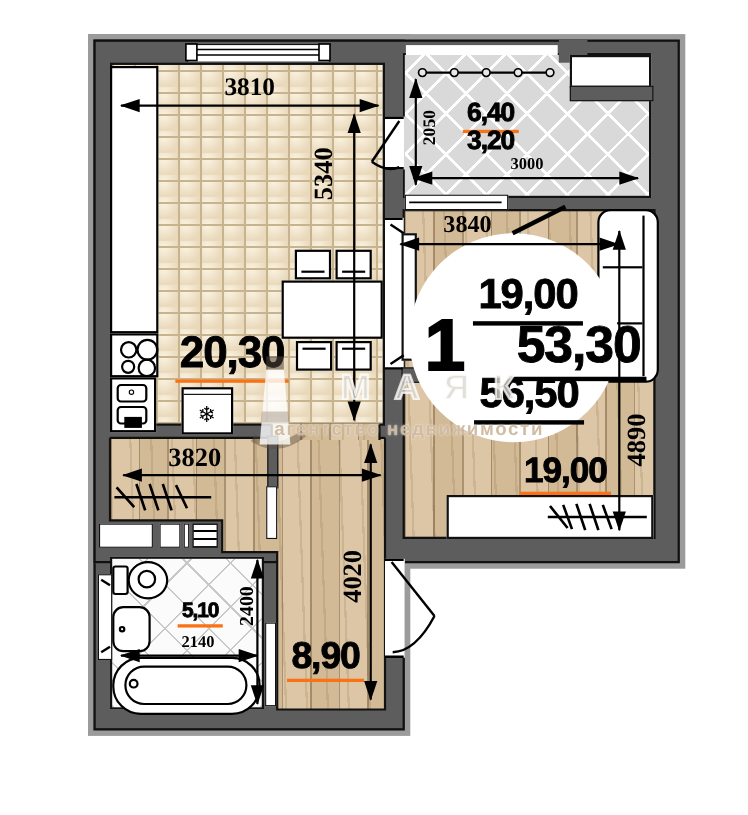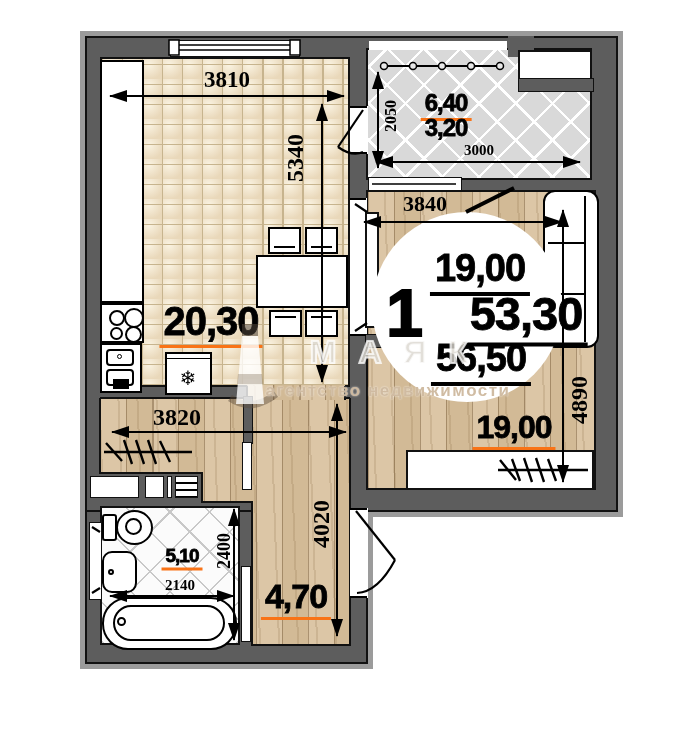--- a/index.html
+++ b/index.html
@@ -44,21 +44,21 @@
   .area{font-family:"Liberation Sans",sans-serif;font-weight:700;letter-spacing:-1px;
         -webkit-text-stroke:0.8px #000;}
   .u3{border-bottom:3px solid #f97316;padding:0 4px 2px;}
   .u4{border-bottom:4px solid #000;padding:0 5px 3px;}
   
   .wm{z-index:40;pointer-events:none;}
   .wm-brand{font-weight:700;font-size:32px;letter-spacing:22px;
             color:rgba(208,203,193,.62);-webkit-text-stroke:2px rgba(255,255,255,.75);
             text-shadow:0 0 2px rgba(255,255,255,.5);}
   .wm-tag{font-weight:700;font-size:17px;letter-spacing:1.5px;
-          color:rgba(206,184,158,.95);text-shadow:0 0 2px rgba(255,255,255,.8);margin-left:16px;}
+          color:rgba(206,184,158,.95);text-shadow:0 0 2px rgba(255,255,255,.8);}
   svg{position:absolute;left:0;top:0;overflow:visible;}
 </style>
 </head>
 <body>
 
 <div id="stage">
 
   <div class="abs shadow" style="left:80px;top:31px;width:543px;height:486px;"></div>
   <div class="abs shadow" style="left:80px;top:31px;width:293px;height:638px;"></div>
 
@@ -209,21 +209,21 @@
     <div class="t dim rot" style="left:579px;top:400px;font-size:24px;">4890</div>
     <div class="t dim" style="left:177px;top:417px;font-size:24px;">3820</div>
     <div class="t dim rot" style="left:321px;top:524px;font-size:24px;">4020</div>
     <div class="t dim" style="left:180px;top:585px;font-size:15px;">2140</div>
     <div class="t dim rot" style="left:224px;top:551px;font-size:18px;">2400</div>
 
     <div class="t area" style="left:211px;top:321px;font-size:40px;"><span class="u3">20,30</span></div>
     <div class="t area" style="left:446px;top:103px;font-size:24px;"><span class="u3">6,40</span></div>
     <div class="t area" style="left:446px;top:128px;font-size:24px;">3,20</div>
     <div class="t area" style="left:514px;top:427px;font-size:32px;"><span class="u3">19,00</span></div>
-    <div class="t area" style="left:296px;top:596px;font-size:34px;"><span class="u3">4,70</span></div>
+    <div class="t area" style="left:296px;top:596px;font-size:34px;"><span class="u3">8,90</span></div>
     <div class="t area" style="left:182px;top:555px;font-size:19px;"><span class="u3">5,10</span></div>
 
     <div class="t area" style="left:404px;top:313px;font-size:66px;-webkit-text-stroke:2px #000;">1</div>
     <div class="t area" style="left:480px;top:268px;font-size:38px;"><span class="u4">19,00</span></div>
     <div class="t area" style="left:504px;top:313px;font-size:47px;margin-left:22px;"><span class="u4">53,30</span></div>
     <div class="t area" style="left:481px;top:358px;font-size:38px;"><span class="u4">56,50</span></div>
   </div>
 
   <div class="wm">
     <svg class="abs" style="left:220px;top:316px;z-index:40;" width="60" height="96" viewBox="0 0 60 96">

